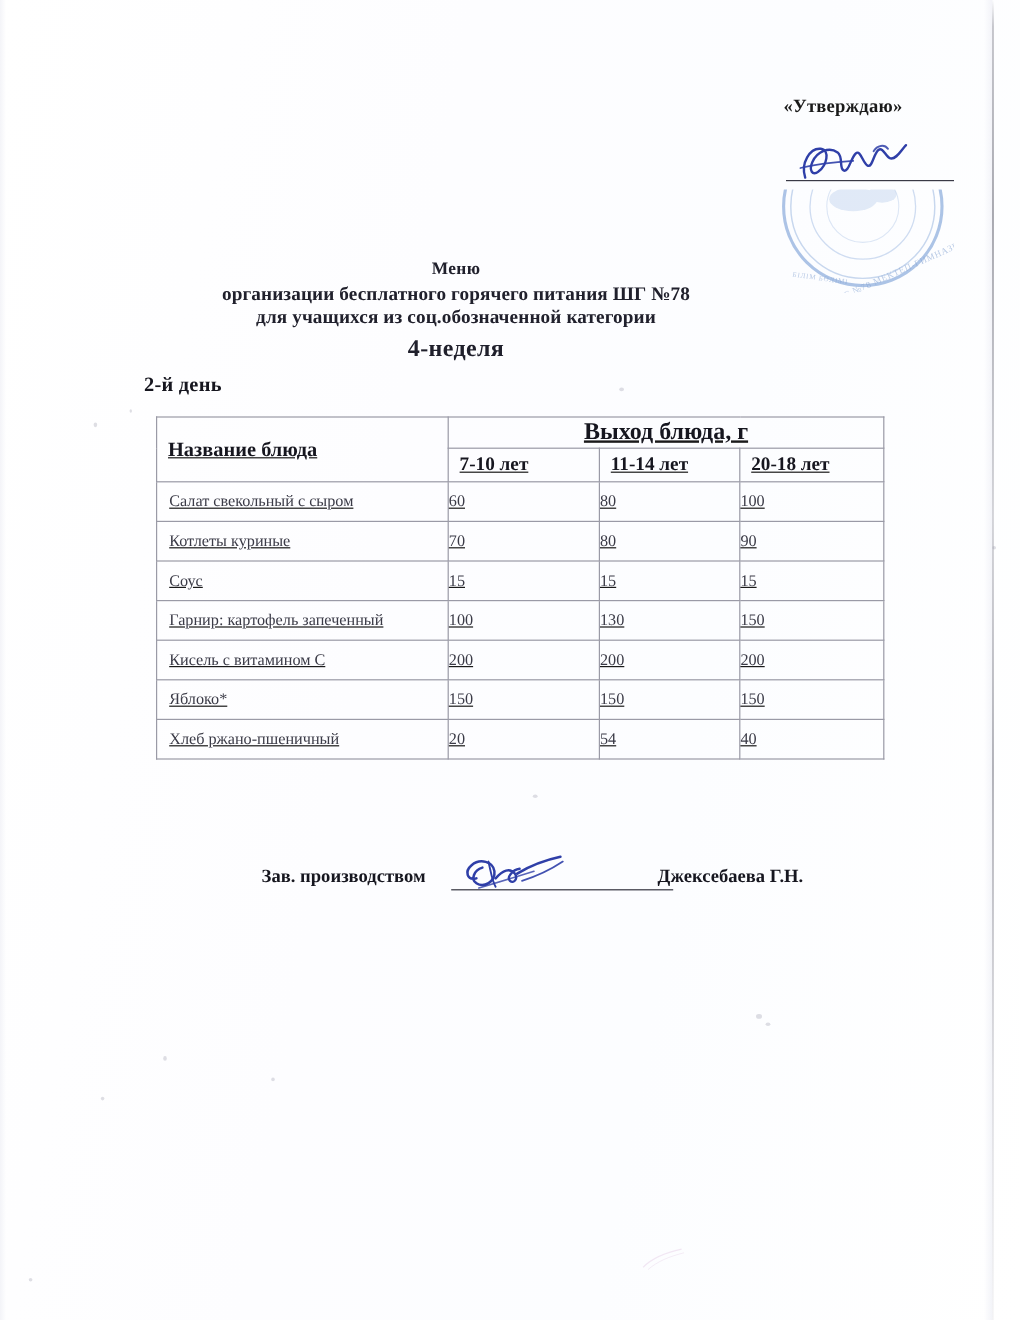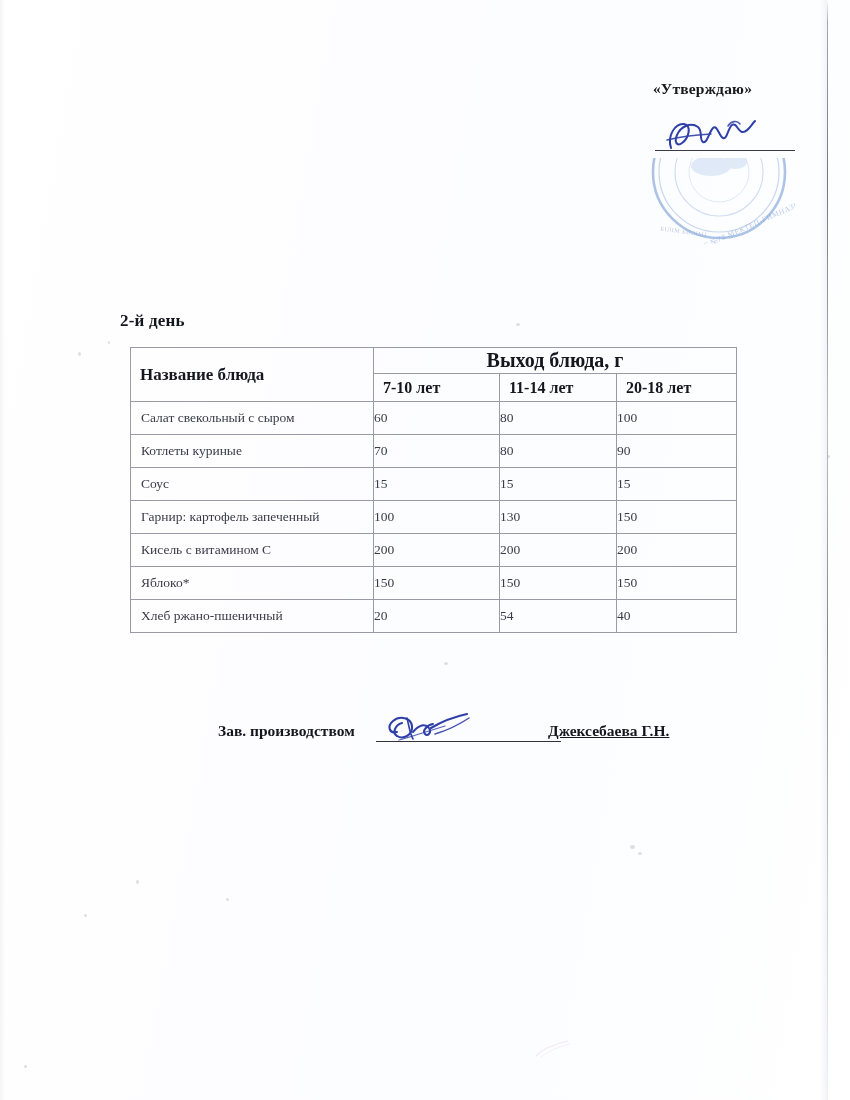--- a/index.html
+++ b/index.html
@@ -150,20 +150,21 @@
   .menu-table-wrap {
     position: absolute;
     left: 130px;
     top: 347px;
     width: 606px;
   }
   table.menu-table {
     border-collapse: collapse;
     width: 606px;
     table-layout: fixed;
+    text-decoration: underline;
   }
   table.menu-table th,
   table.menu-table td {
     border: 1px solid #9a9aa6;
     padding: 0;
     vertical-align: middle;
   }
   table.menu-table thead th {
     font-weight: bold;
     color: #16161f;
@@ -239,21 +240,20 @@
     pointer-events: none;
   }
   .footer-sig .person {
     position: absolute;
     left: 330px;
     top: 2px;
     font-size: 15.5px;
     font-weight: bold;
     color: #16161f;
     white-space: nowrap;
-    text-decoration: underline;
   }
 
   
   .speck {
     position: absolute;
     background: rgba(150,150,165,0.30);
     border-radius: 50%;
     pointer-events: none;
   }
   .speck-pink {
@@ -317,20 +317,26 @@
     <g clip-path="url(#sealClip)" opacity="0.55" fill="#6e92c9" font-family="'Liberation Serif', serif" font-size="7.5" letter-spacing="0.6">
       <text transform="rotate(-24 74 14) translate(22 78)">ШГ №78 МЕКТЕП-ГИМНАЗИЯСЫ</text>
       <text transform="rotate(8 74 14) translate(24 80)" font-size="6">БІЛІМ БӨЛІМІ</text>
     </g>
     <g clip-path="url(#sealClip)" opacity="0.30" fill="#8fb0de">
       <ellipse cx="66" cy="8" rx="20" ry="10"></ellipse>
       <ellipse cx="90" cy="4" rx="12" ry="7"></ellipse>
     </g>
   </svg>
 
+  <div class="doc-title-block">
+    <div class="t-menu">Меню</div>
+    <div class="t-l1">организации бесплатного горячего питания ШГ №78</div>
+    <div class="t-l2">для учащихся из соц.обозначенной категории</div>
+    <div class="t-week">4-неделя</div>
+  </div>
 
   <div class="day-label">2-й день</div>
 
   <div class="menu-table-wrap">
     <table class="menu-table">
       <colgroup>
         <col class="c-dish">
           <col class="c-a1">
           <col class="c-a2">
           <col class="c-a3">

